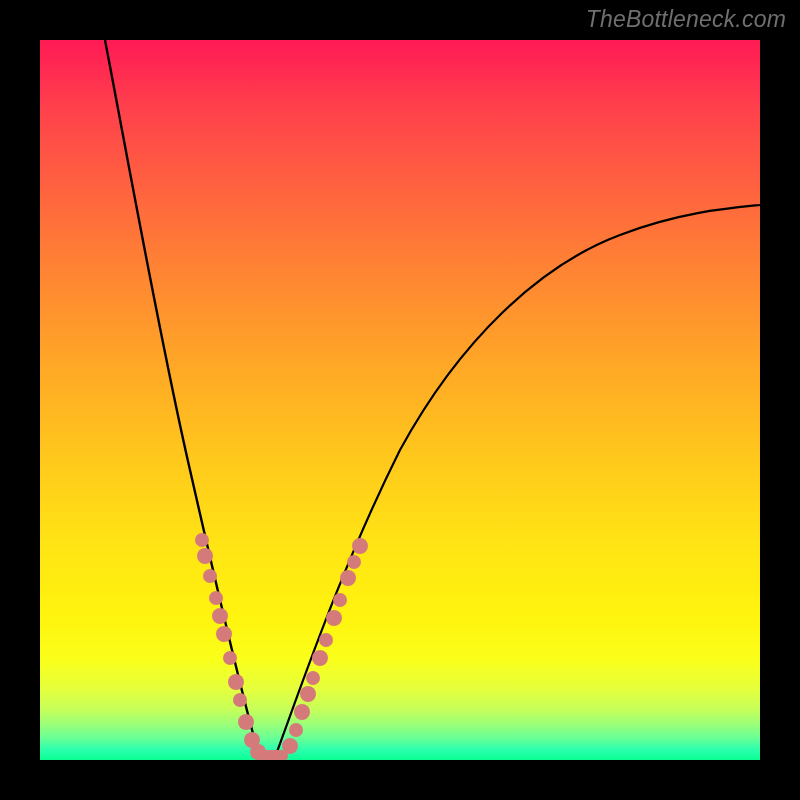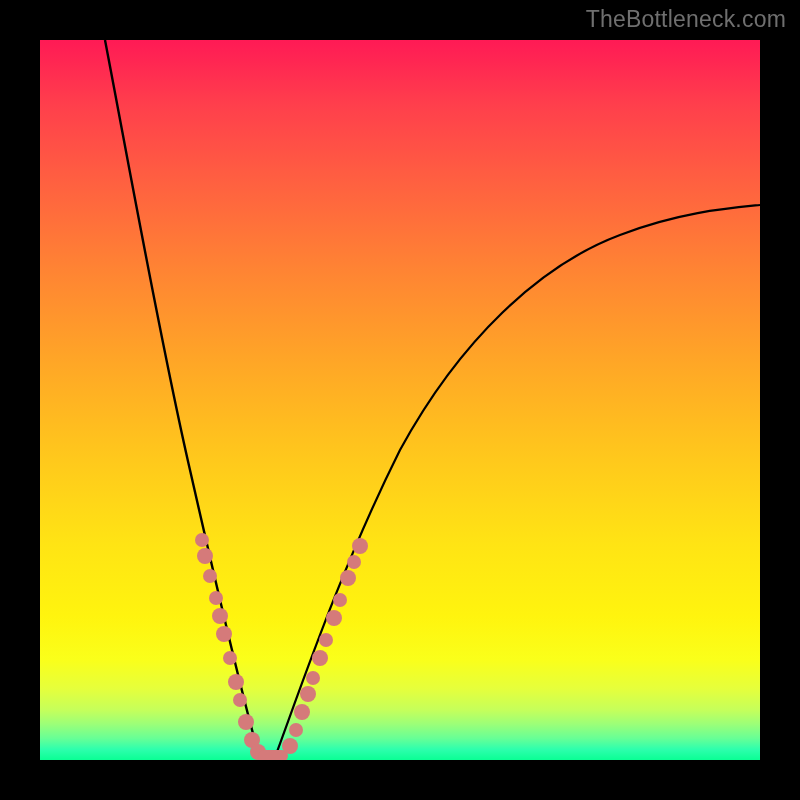--- a/index.html
+++ b/index.html
@@ -10,20 +10,21 @@
     background: #000;
     overflow: hidden;
     font-family: Arial, Helvetica, sans-serif;
   }
   .frame {
     position: absolute;
     top: 0; left: 0;
     width: 800px;
     height: 670px;
     background: #000;
+    font-style: italic;
   }
   .plot-area {
     position: absolute;
     top: 40px;
     left: 40px;
     width: 720px;
     height: 720px;
     overflow: hidden;
   }
   .gradient {

